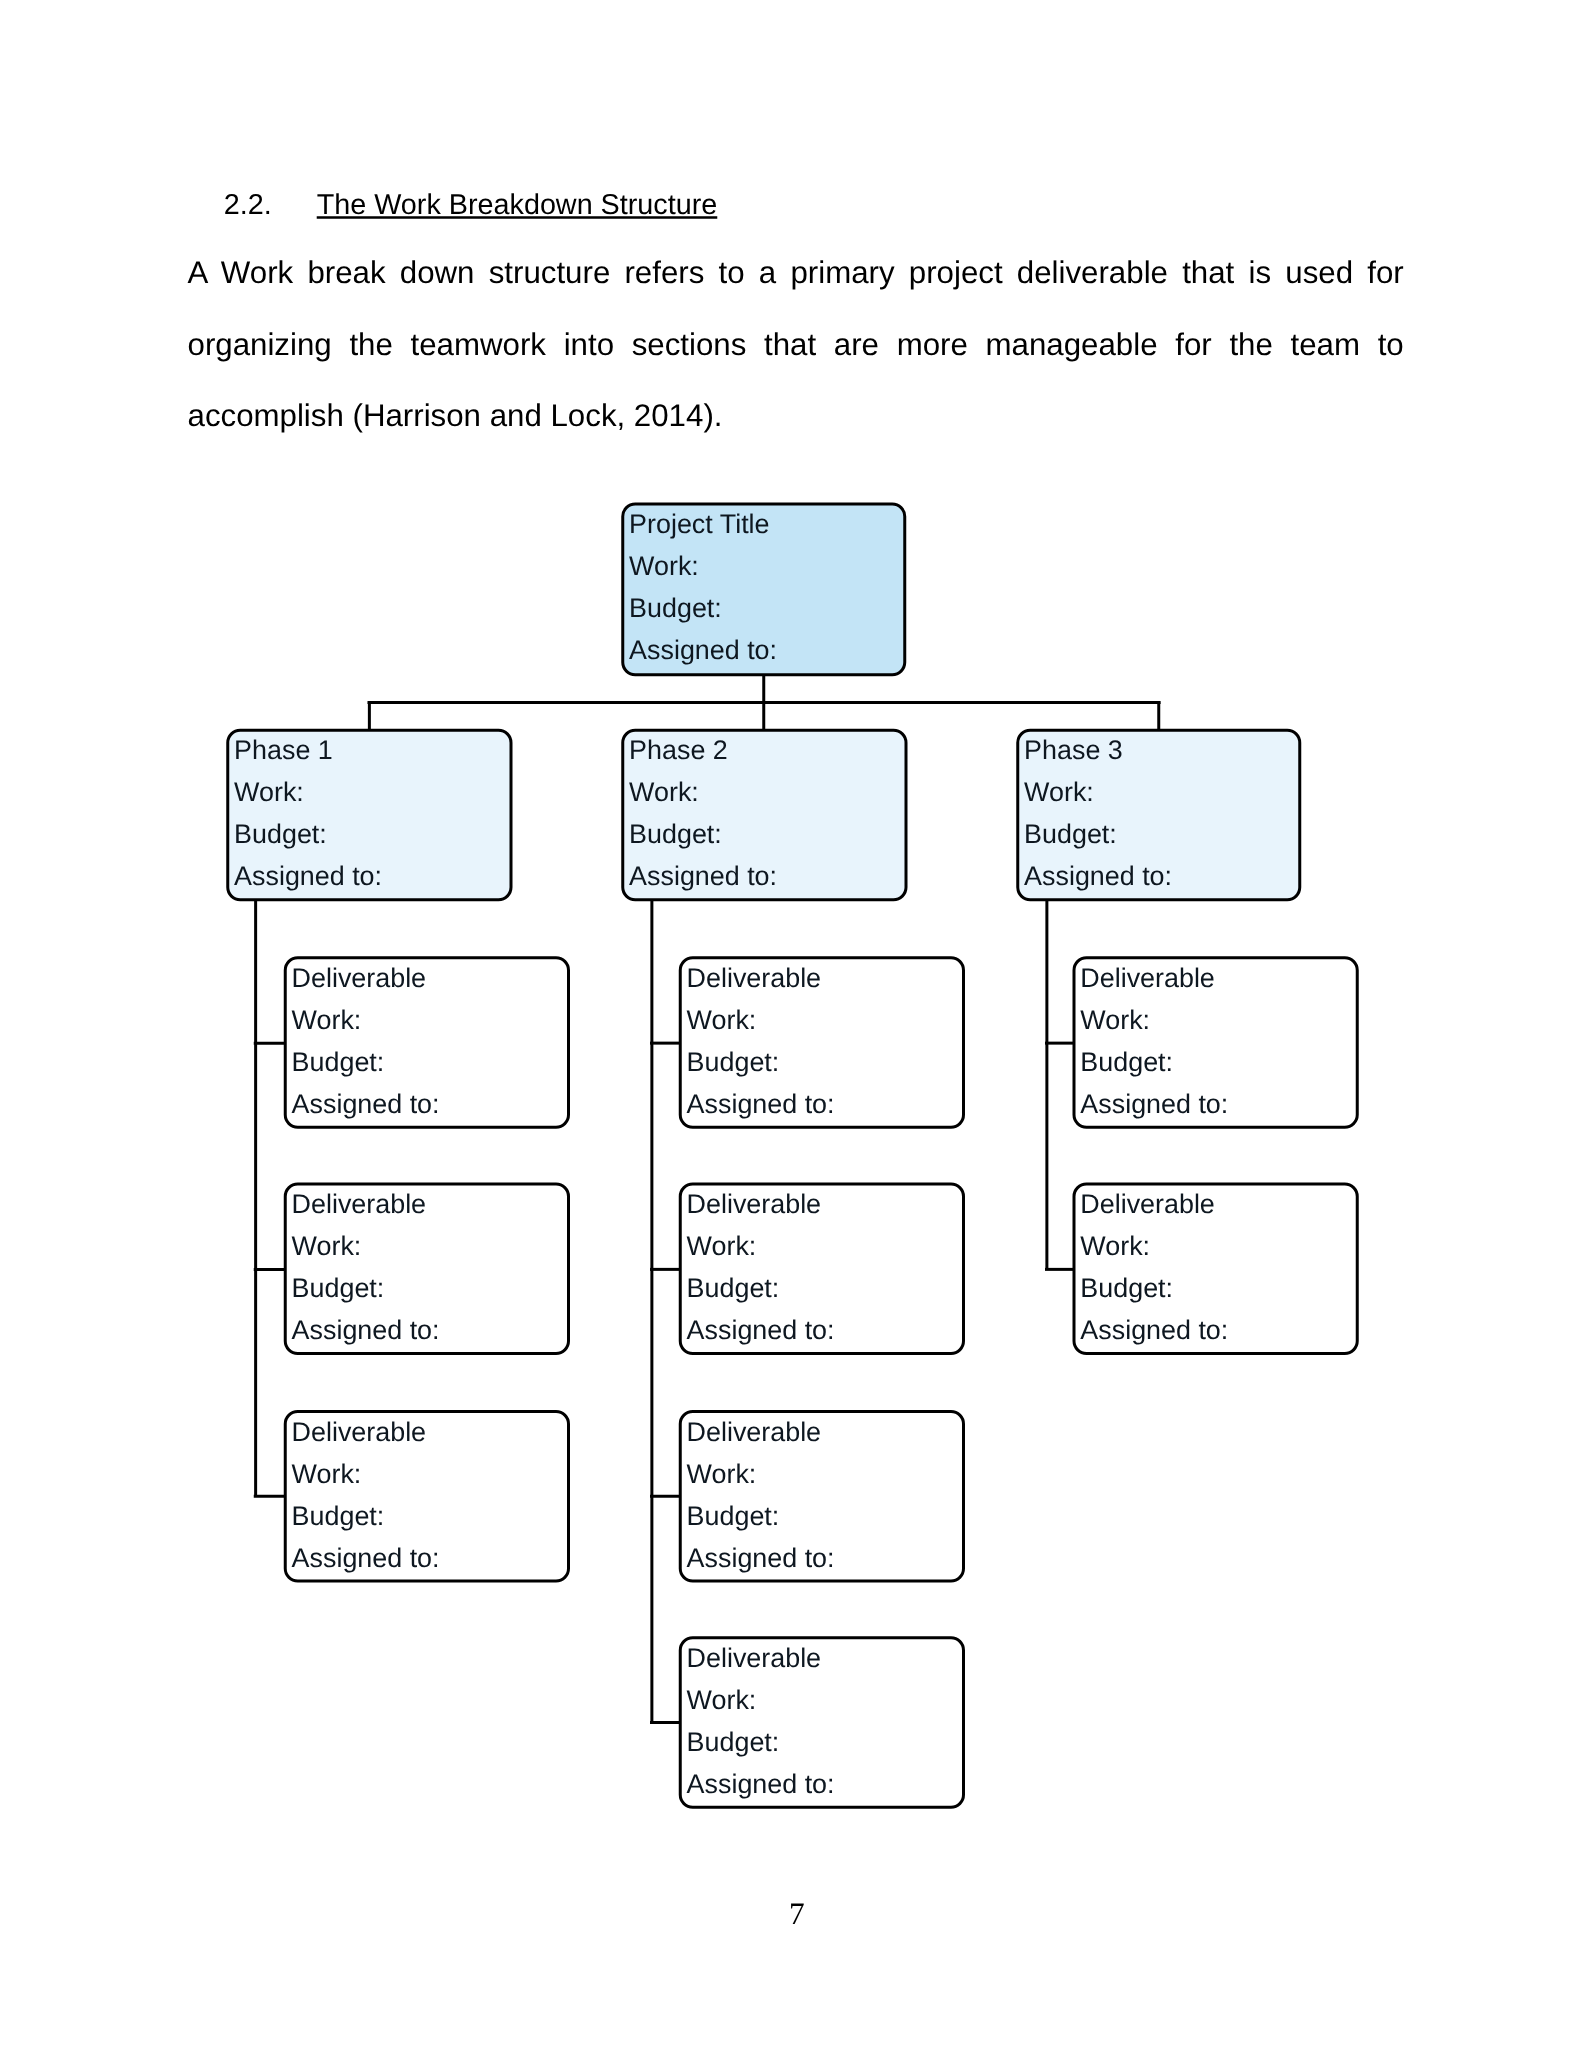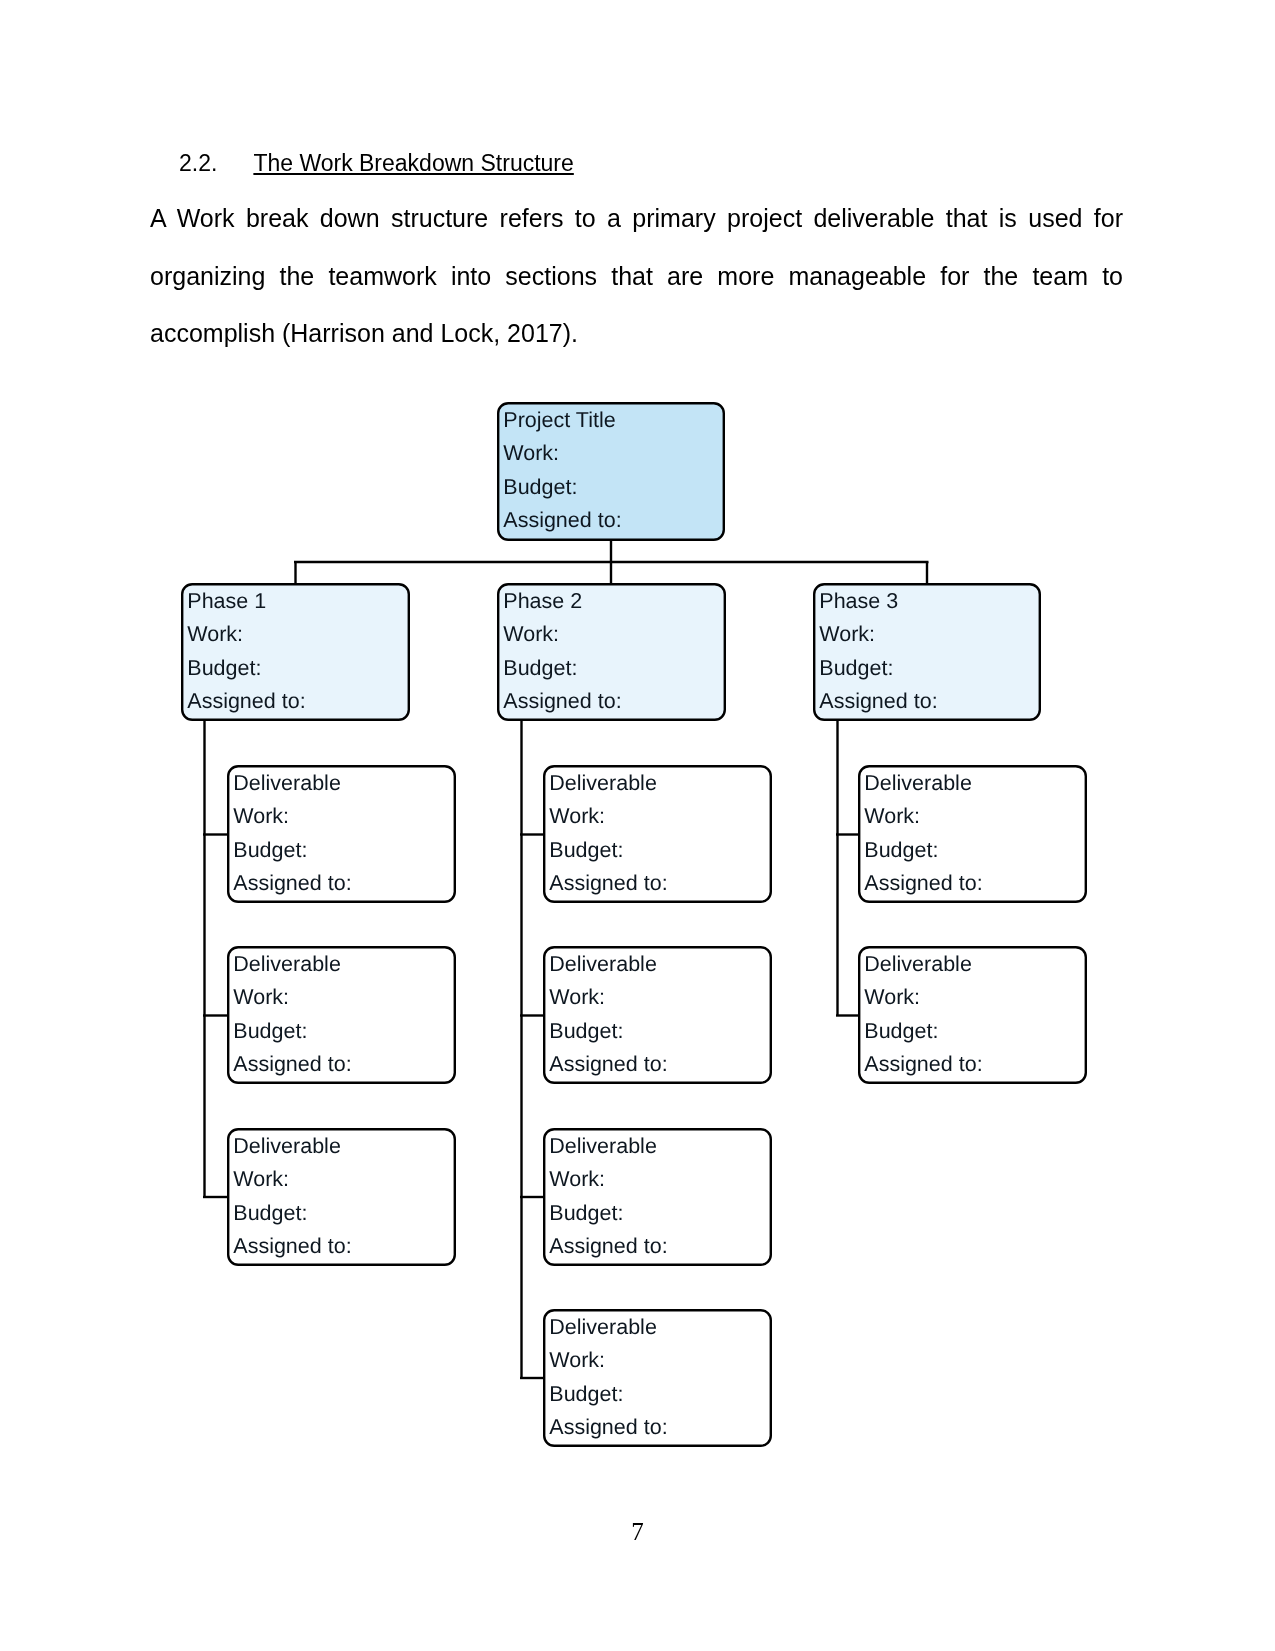--- a/index.html
+++ b/index.html
@@ -23,21 +23,21 @@
   svg.diagram text{font-family:"Liberation Sans",sans-serif;font-size:21.5px;fill:#0e1720;
       -webkit-font-smoothing:antialiased;text-rendering:geometricPrecision;}
 </style>
 </head>
 <body>
 
 <div class="page">
 
   <div class="heading"><span>2.2.</span><span class="gap"></span><span class="ttl">The Work Breakdown Structure</span></div>
 
-  <div class="para">A Work break down structure refers to a primary project deliverable that is used for organizing the teamwork into sections that are more manageable for the team to accomplish (Harrison and Lock, 2017).</div>
+  <div class="para">A Work break down structure refers to a primary project deliverable that is used for organizing the teamwork into sections that are more manageable for the team to accomplish (Harrison and Lock, 2014).</div>
 
   <svg class="diagram" viewBox="0 0 1275 1651">
     <g class="connectors">
       <path class="conn" d="M611 539.5 L611 562" stroke="#000000"></path>
       <path class="conn" d="M294 562 L928.5 562" stroke="#000000"></path>
       <path class="conn" d="M295.5 562 L295.5 584.5" stroke="#000000"></path>
       <path class="conn" d="M611 562 L611 584.5" stroke="#000000"></path>
       <path class="conn" d="M927 562 L927 584.5" stroke="#000000"></path>
 
       <path class="conn" d="M204.5 719.5 L204.5 1197" stroke="#000000"></path>

